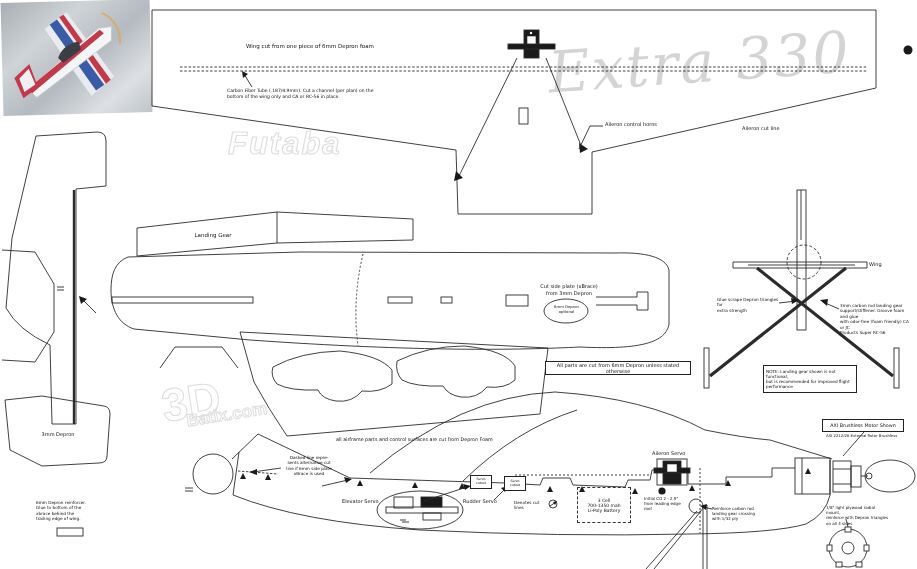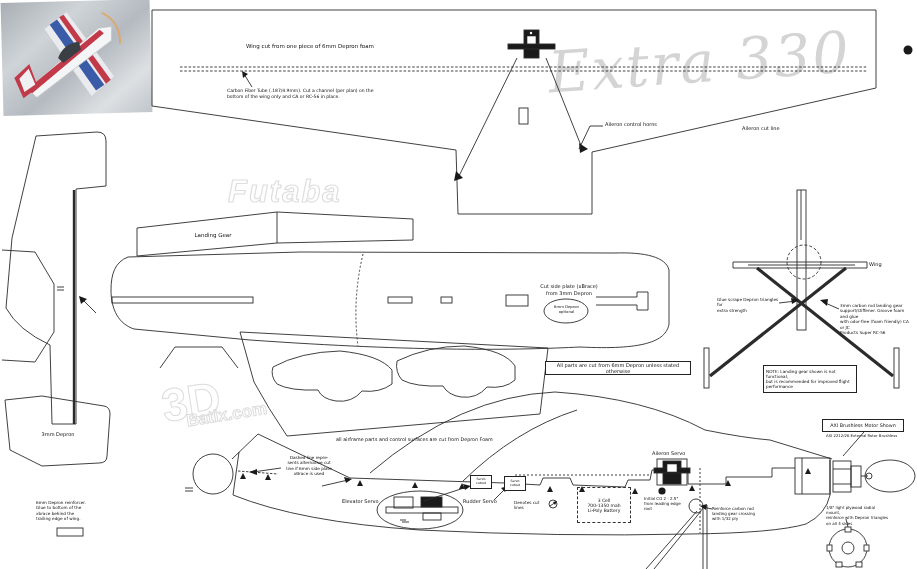--- a/index.html
+++ b/index.html
@@ -7,21 +7,21 @@
         font-family:"DejaVu Sans",sans-serif;color:#1a1a1a;}
   #plan svg.art{position:absolute;left:0;top:0;z-index:2;}
   .lbl{position:absolute;z-index:3;font-size:5px;line-height:1.3;white-space:pre-line;color:#111;}
   .boxlbl{position:absolute;z-index:3;border:1px solid #222;background:#fff;display:flex;
           align-items:center;justify-content:center;text-align:center;white-space:pre-line;color:#111;}
   .dashbox{border:1px dashed #333;background:transparent;}
   .wm{position:absolute;z-index:1;color:#d9d9d9;}
   #wm-title{left:548px;top:28px;width:330px;font-family:"DejaVu Serif",serif;font-style:italic;
             font-size:57px;letter-spacing:2px;transform:rotate(-4deg);color:#d4d4d4;}
   #wm-futaba{left:228px;top:126px;font-family:"Liberation Sans",sans-serif;font-style:italic;font-weight:bold;
-             font-size:31px;letter-spacing:2px;color:rgba(255,255,255,0);margin-top:48px;-webkit-text-stroke:1.2px #dedede;}
+             font-size:31px;letter-spacing:2px;color:rgba(255,255,255,0);-webkit-text-stroke:1.2px #dedede;}
   #wm-batix{left:162px;top:378px;transform:rotate(-9deg);color:rgba(255,255,255,0);
             -webkit-text-stroke:1px #dcdcdc;font-weight:bold;font-family:"Liberation Sans",sans-serif;}
   #wm-batix .b3d{font-size:46px;line-height:.9;}
   #wm-batix .bsite{font-size:17px;margin-top:-12px;margin-left:22px;}
   #photo{position:absolute;left:2px;top:1px;width:149px;height:113px;z-index:2;transform:rotate(-1.5deg);
          background:linear-gradient(140deg,#a9aeb4 0%,#cfd4d8 30%,#b4bac0 55%,#dde0e3 80%,#bfc5ca 100%);
          overflow:hidden;}
 </style>
 </head>
 <body>

